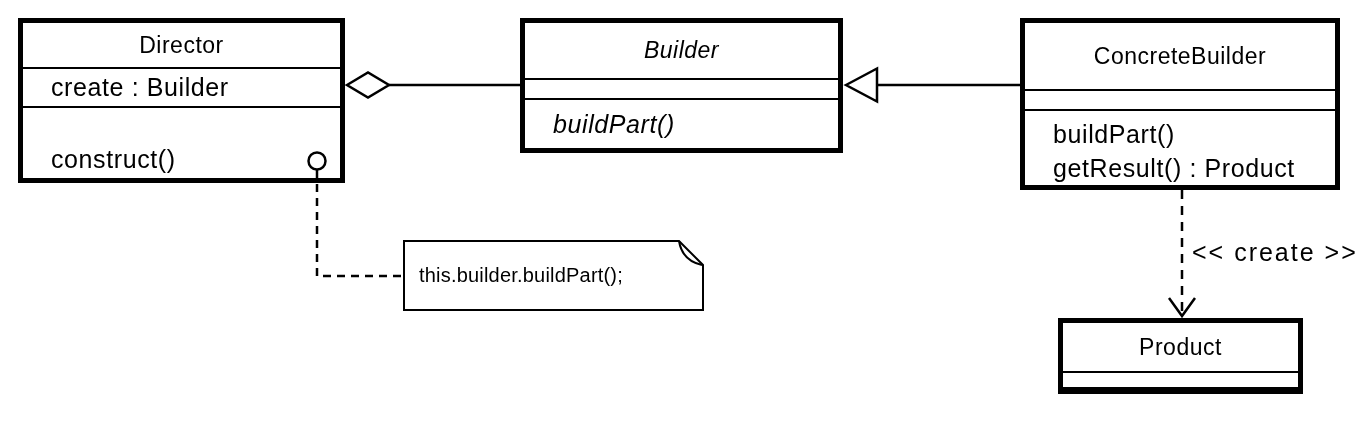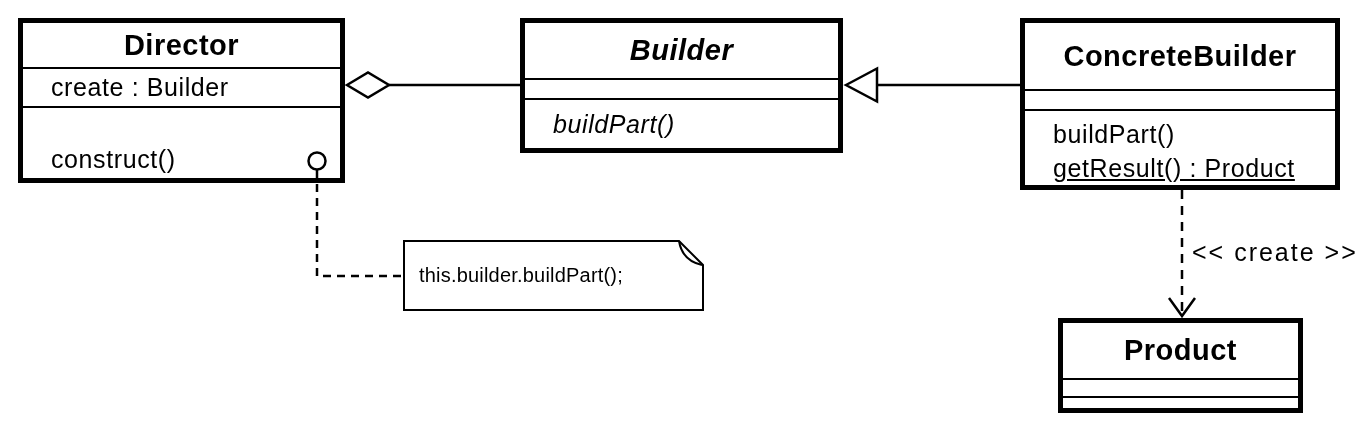--- a/index.html
+++ b/index.html
@@ -19,22 +19,22 @@
     position: absolute;
     background: #ffffff;
     border: 5px solid #000000;
     display: flex;
     flex-direction: column;
   }
   .uml-title {
     display: flex;
     align-items: center;
     justify-content: center;
-    font-weight: bold;
-    font-size: 29px;
+    font-weight: normal;
+    font-size: 23px;
     border-bottom: 2px solid #000000;
     letter-spacing: 0.5px;
   }
   .uml-section {
     border-bottom: 2px solid #000000;
   }
   .uml-section:last-child { border-bottom: none; }
   .uml-member-row {
     display: flex;
     align-items: center;
@@ -89,25 +89,25 @@
     <div class="uml-title italic" style="height:57px;">Builder</div>
     <div class="uml-section" style="height:20px;"></div>
     <div class="uml-section uml-member-row italic" style="height:48px;">buildPart()</div>
   </div>
 
   <div class="uml-class" style="left:1020px; top:18px; width:320px; height:172px;">
     <div class="uml-title" style="height:70px;">ConcreteBuilder</div>
     <div class="uml-section" style="height:20px;"></div>
     <div class="uml-section" style="flex:1; padding-top:6px;">
       <div class="uml-member-row" style="height:34px;">buildPart()</div>
-      <div class="uml-member-row" style="height:34px;text-decoration:underline;">getResult() : Product</div>
+      <div class="uml-member-row" style="height:34px;">getResult() : Product</div>
     </div>
   </div>
 
-  <div class="uml-class" style="left:1058px; top:318px; width:245px; height:95px;">
+  <div class="uml-class" style="left:1058px; top:318px; width:245px; height:76px;">
     <div class="uml-title" style="height:57px;">Product</div>
     <div class="uml-section" style="height:18px;"></div>
     <div class="uml-section" style="flex:1;"></div>
   </div>
 
   <svg class="note-layer" style="left:403px; top:240px;" width="301" height="71" viewBox="0 0 301 71">
     <path d="M 1 70 L 1 1 L 276 1 L 300 25 L 300 70 Z" fill="#ffffff" stroke="#000000" stroke-width="2"></path>
     <path d="M 276 1 C 278 13 285 22 299 25" fill="none" stroke="#000000" stroke-width="2"></path>
   </svg>
   <div class="note-text">this.builder.buildPart();</div>

